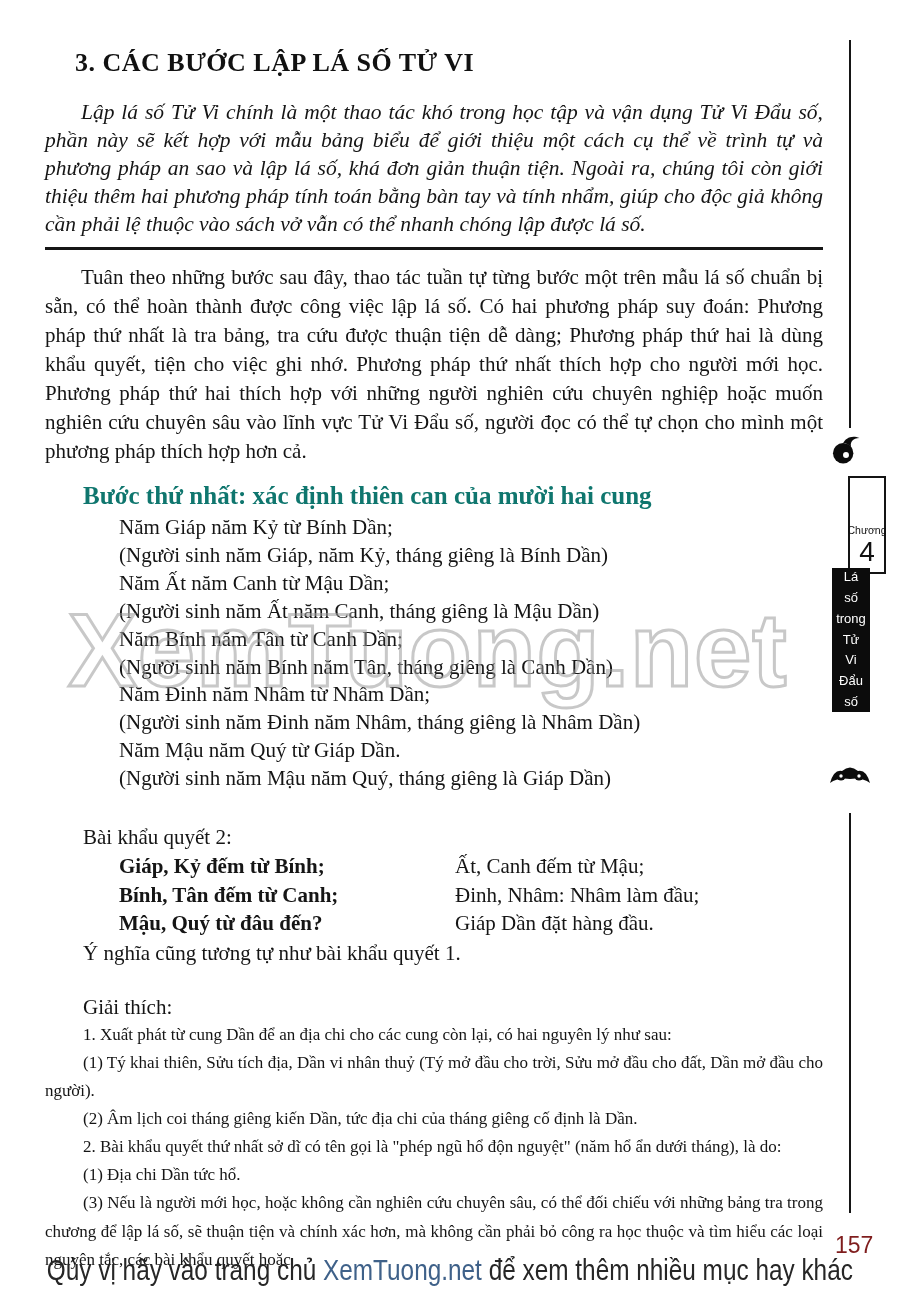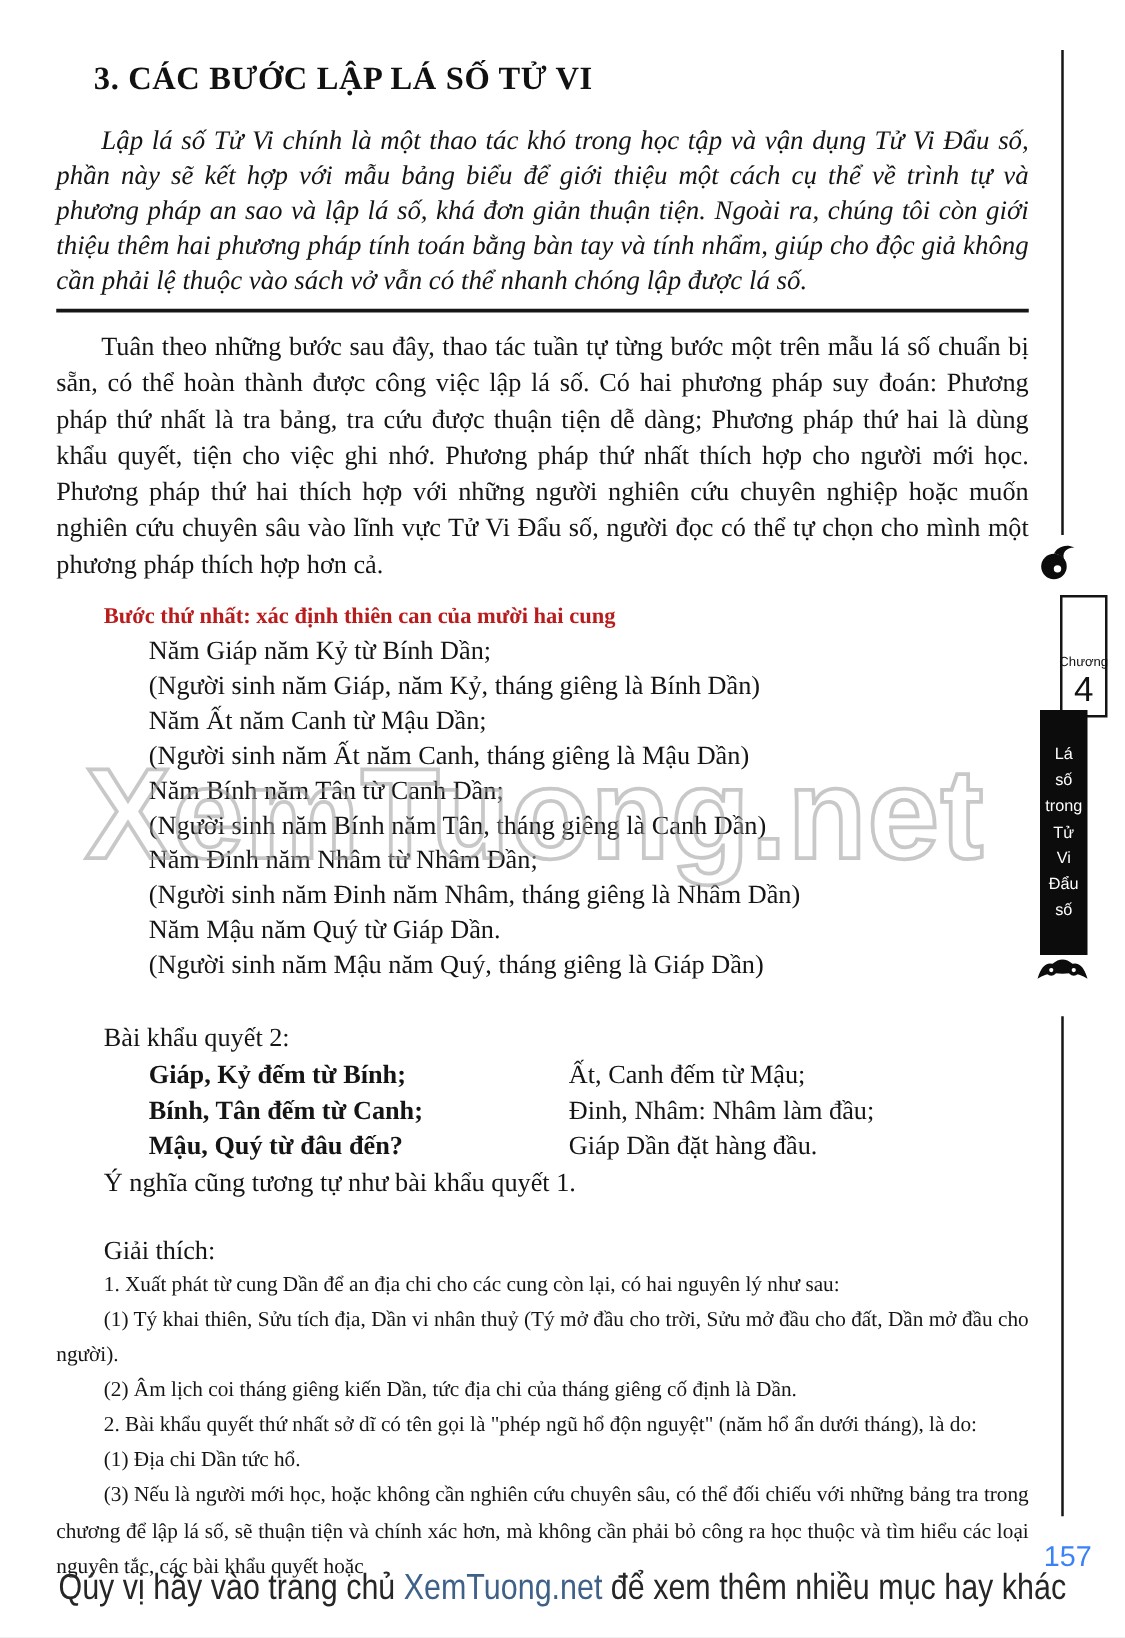--- a/index.html
+++ b/index.html
@@ -19,21 +19,21 @@
     text-align:justify; text-indent:36px; margin:0 0 9px 0;
   }
   .rule { border:none; border-top:3px solid #161616; margin:6px 0 13px 0; }
 
   .body-par {
     font-size:21px; line-height:29px; text-align:justify;
     text-indent:36px; margin:0;
   }
 
   .step-heading {
-    font-size:18px; font-weight:bold; margin:16px 0 4px 38px; color:#b91c1c;
+    font-size:25px; font-weight:bold; margin:16px 0 4px 38px; color:#0f766e;
   }
   .kq-label { font-size:21px; line-height:29px; margin:0 0 0 38px; }
   .kq1-lines { margin:0 0 0 74px; font-size:21px; }
   .kq1-lines div { line-height:27.9px; }
 
   .kq2-block { margin-top:30px; }
   .kq2-grid { display:flex; margin-left:74px; font-size:21px; }
   .kq2-col-left { width:336px;font-weight:bold; }
   .kq2-grid div div { line-height:28.6px; }
   .kq2-note { font-size:21px; line-height:28px; margin:1px 0 0 38px; }
@@ -62,30 +62,30 @@
   .comma-icon { position:absolute; left:829px; top:431px; width:34px; height:36px; }
   .chapter-box {
     position:absolute; left:832px; top:476px; width:34px; height:88px;
     background:#fff; border:2px solid #141414;
     display:flex; flex-direction:column; justify-content:flex-end;
     align-items:center; padding-bottom:6px;margin-left:16px;
   }
   .chapter-label { font-family:"Liberation Sans", sans-serif; font-size:10.5px; color:#111; }
   .chapter-number { font-family:"Liberation Sans", sans-serif; font-size:28px; color:#111; line-height:1; margin-top:2px; }
   .chapter-title-box {
-    position:absolute; left:832px; top:568px; width:38px; height:196px;
+    position:absolute; left:832px; top:568px; width:38px; height:144px;
     background:#0c0c0c; color:#fff;
     display:flex; flex-direction:column; align-items:center; justify-content:center;
     font-family:"Liberation Sans", sans-serif; font-size:13px; line-height:1.6;
   }
   .scroll-icon { position:absolute; left:828px; top:763px; width:44px; height:26px; }
 
   .page-number {
     position:absolute; left:835px; top:1232px;
-    font-family:"Liberation Sans", sans-serif; font-size:23px; color:#3b82f6;
+    font-family:"Liberation Sans", sans-serif; font-size:23px; color:#7f1d1d;
   }
   .footer-bar {
     position:absolute; left:0; top:1254px; width:900px;
     display:flex; justify-content:center;
   }
   .footer-text {
     display:inline-block; transform:scaleX(.84); transform-origin:center;
     font-family:"Liberation Sans", sans-serif; font-size:29px;
     color:#262626; white-space:nowrap;
   }

